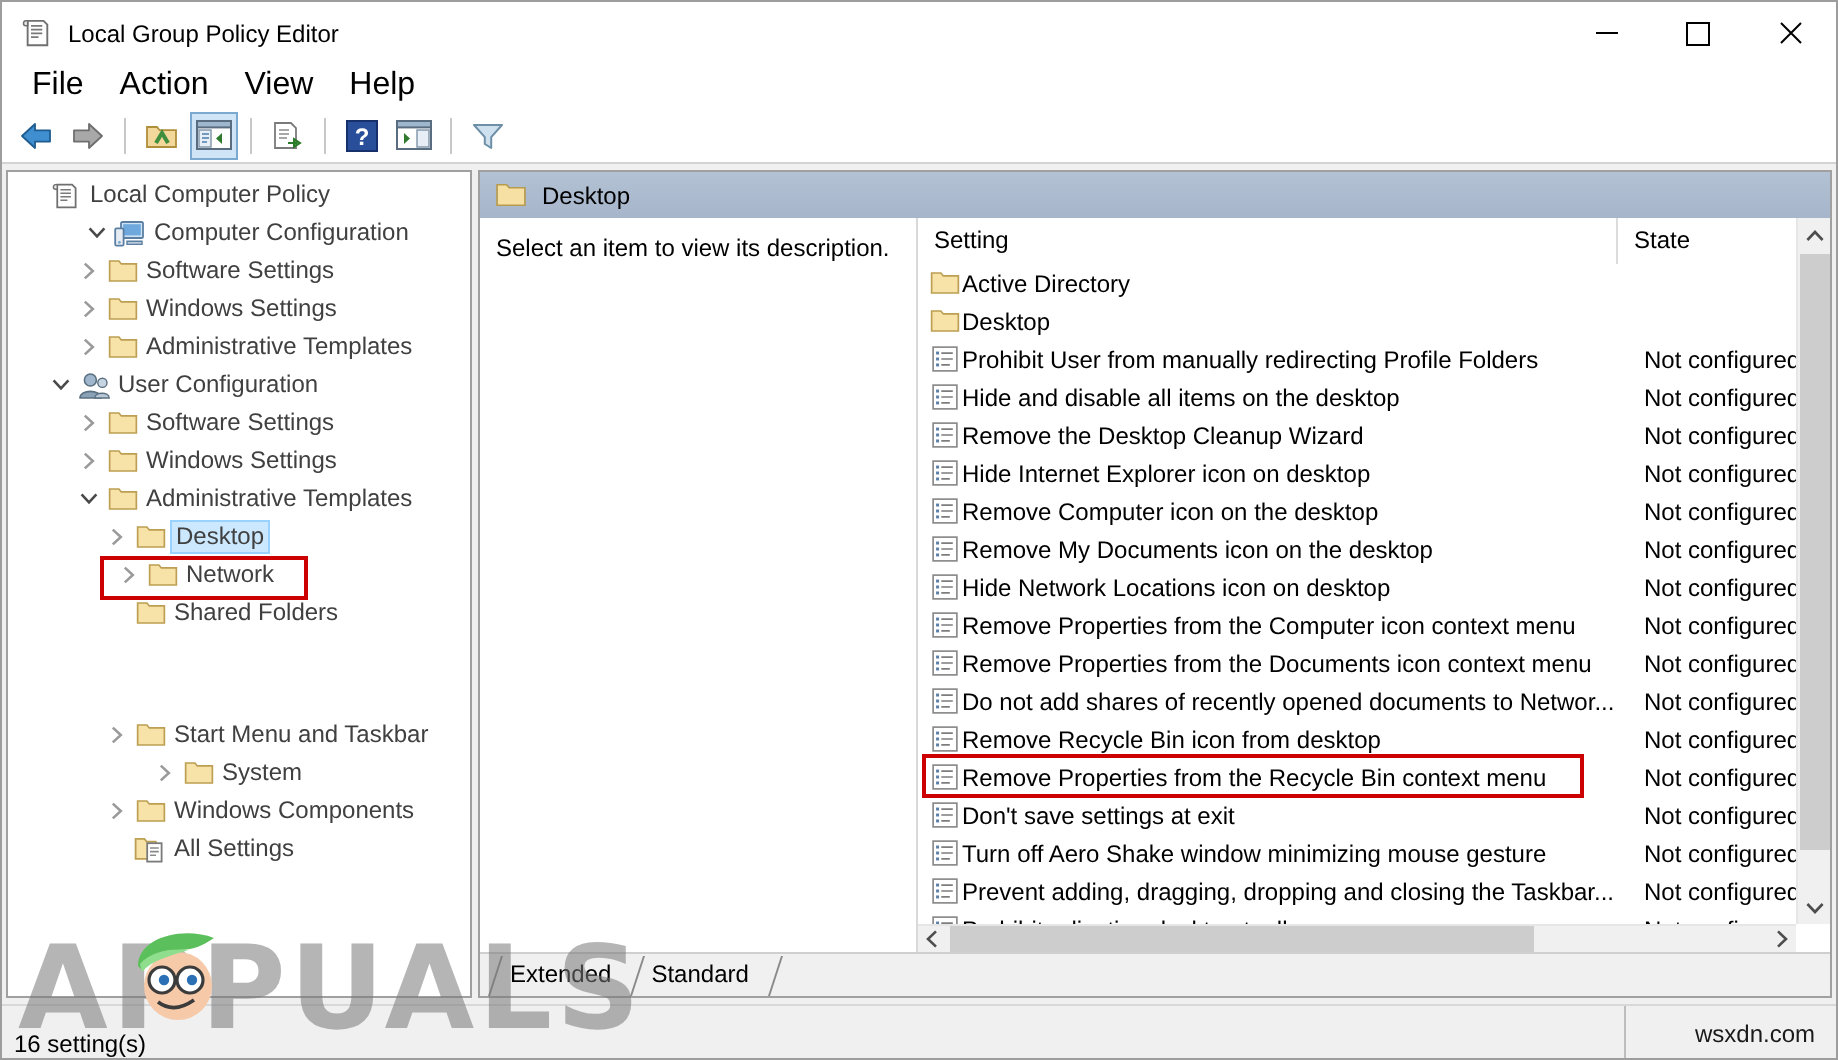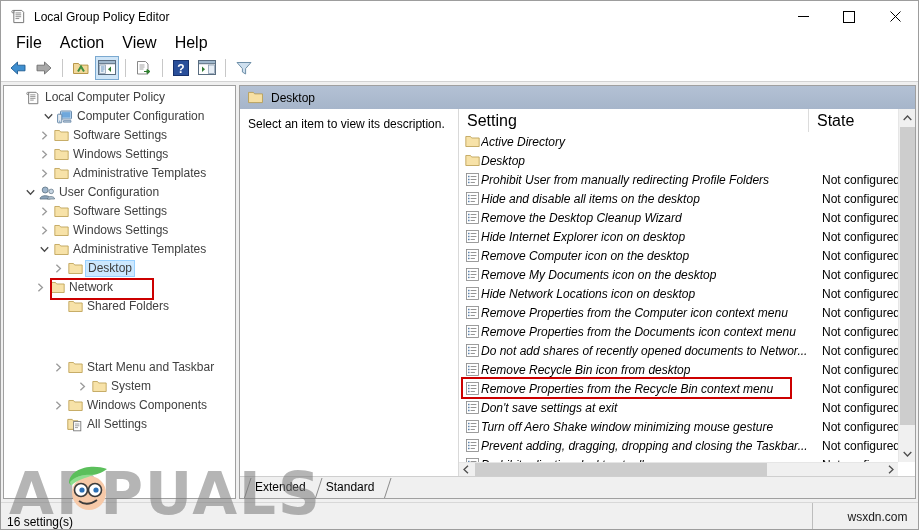--- a/index.html
+++ b/index.html
@@ -165,40 +165,40 @@
     flex: 1 1 auto;
     position: relative;
     background: #ffffff;
     border-left: 1px solid #d9d9d9;
     overflow: hidden;
   }
   .lhdr {
     position: absolute; left: 0; right: 0; top: 0; height: 23px;
     background: #ffffff;
     display: flex; align-items: center;
-    font-size: 16px;
+    font-size: 12px;
   }
   .lhdr .col-setting {
     width: 350px; flex: none; padding-left: 8px;
     border-right: 1px solid #dcdcdc; height: 23px; line-height: 23px;
   }
   .lhdr .col-state {
     flex: 1 1 auto; padding-left: 8px; height: 23px; line-height: 23px;
   }
   .rows {
     position: absolute; left: 0; right: 0; top: 23px; bottom: 14px;
     overflow: hidden;
   }
   .lrow {
     height: 19px; display: flex; align-items: center;
     font-size: 12px; white-space: nowrap;
     position: relative;
   }
   .lrow .ricon { width: 22px; flex: none; display:flex; align-items:center; justify-content:center; padding-left: 5px; }
-  .lrow .rname { width: 333px; flex: none; overflow: hidden; text-overflow: ellipsis; font-style: italic; }
+  .lrow .rname { width: 333px; flex: none; overflow: hidden; text-overflow: ellipsis; }
   .lrow .rstate { flex: 1 1 auto; padding-left: 8px; }
 
   
   .vscroll {
     position: absolute; right: 0; top: 0; bottom: 14px; width: 17px;
     background: #f0f0f0; border-left: 1px solid #e6e6e6;
   }
   .vsb-arrow {
     width: 17px; height: 17px; display:flex; align-items:center; justify-content:center;
     color: #5a5a5a;
@@ -510,21 +510,21 @@
               </svg>
             </span>
             <span class="ticon">
               <svg width="15" height="13" viewBox="0 0 16 14">
                 <path d="M0.8 1.6h5.0l1.3 1.6h8.1v9.2H0.8z" fill="#f7e2a8" stroke="#bc9f52" stroke-width="0.9"></path>
                 <path d="M2.2 3.4h4.2" stroke="#d9c membership" stroke-width="0"></path>
               </svg>
             </span>
             <span class="tlabel">Desktop</span>
           </div>
-          <div class="trow" style="padding-left: 28px;">
+          <div class="trow" style="padding-left: 52px;">
             <span class="chev">
               <svg width="7" height="9" viewBox="0 0 7 9">
                 <path d="M1.4 0.8 L5.4 4.5 L1.4 8.2" fill="none" stroke="#9a9a9a" stroke-width="1.3"></path>
               </svg>
             </span>
             <span class="ticon">
               <svg width="15" height="13" viewBox="0 0 16 14">
                 <path d="M0.8 1.6h5.0l1.3 1.6h8.1v9.2H0.8z" fill="#f7e2a8" stroke="#bc9f52" stroke-width="0.9"></path>
                 <path d="M2.2 3.4h4.2" stroke="#d9c membership" stroke-width="0"></path>
               </svg>

